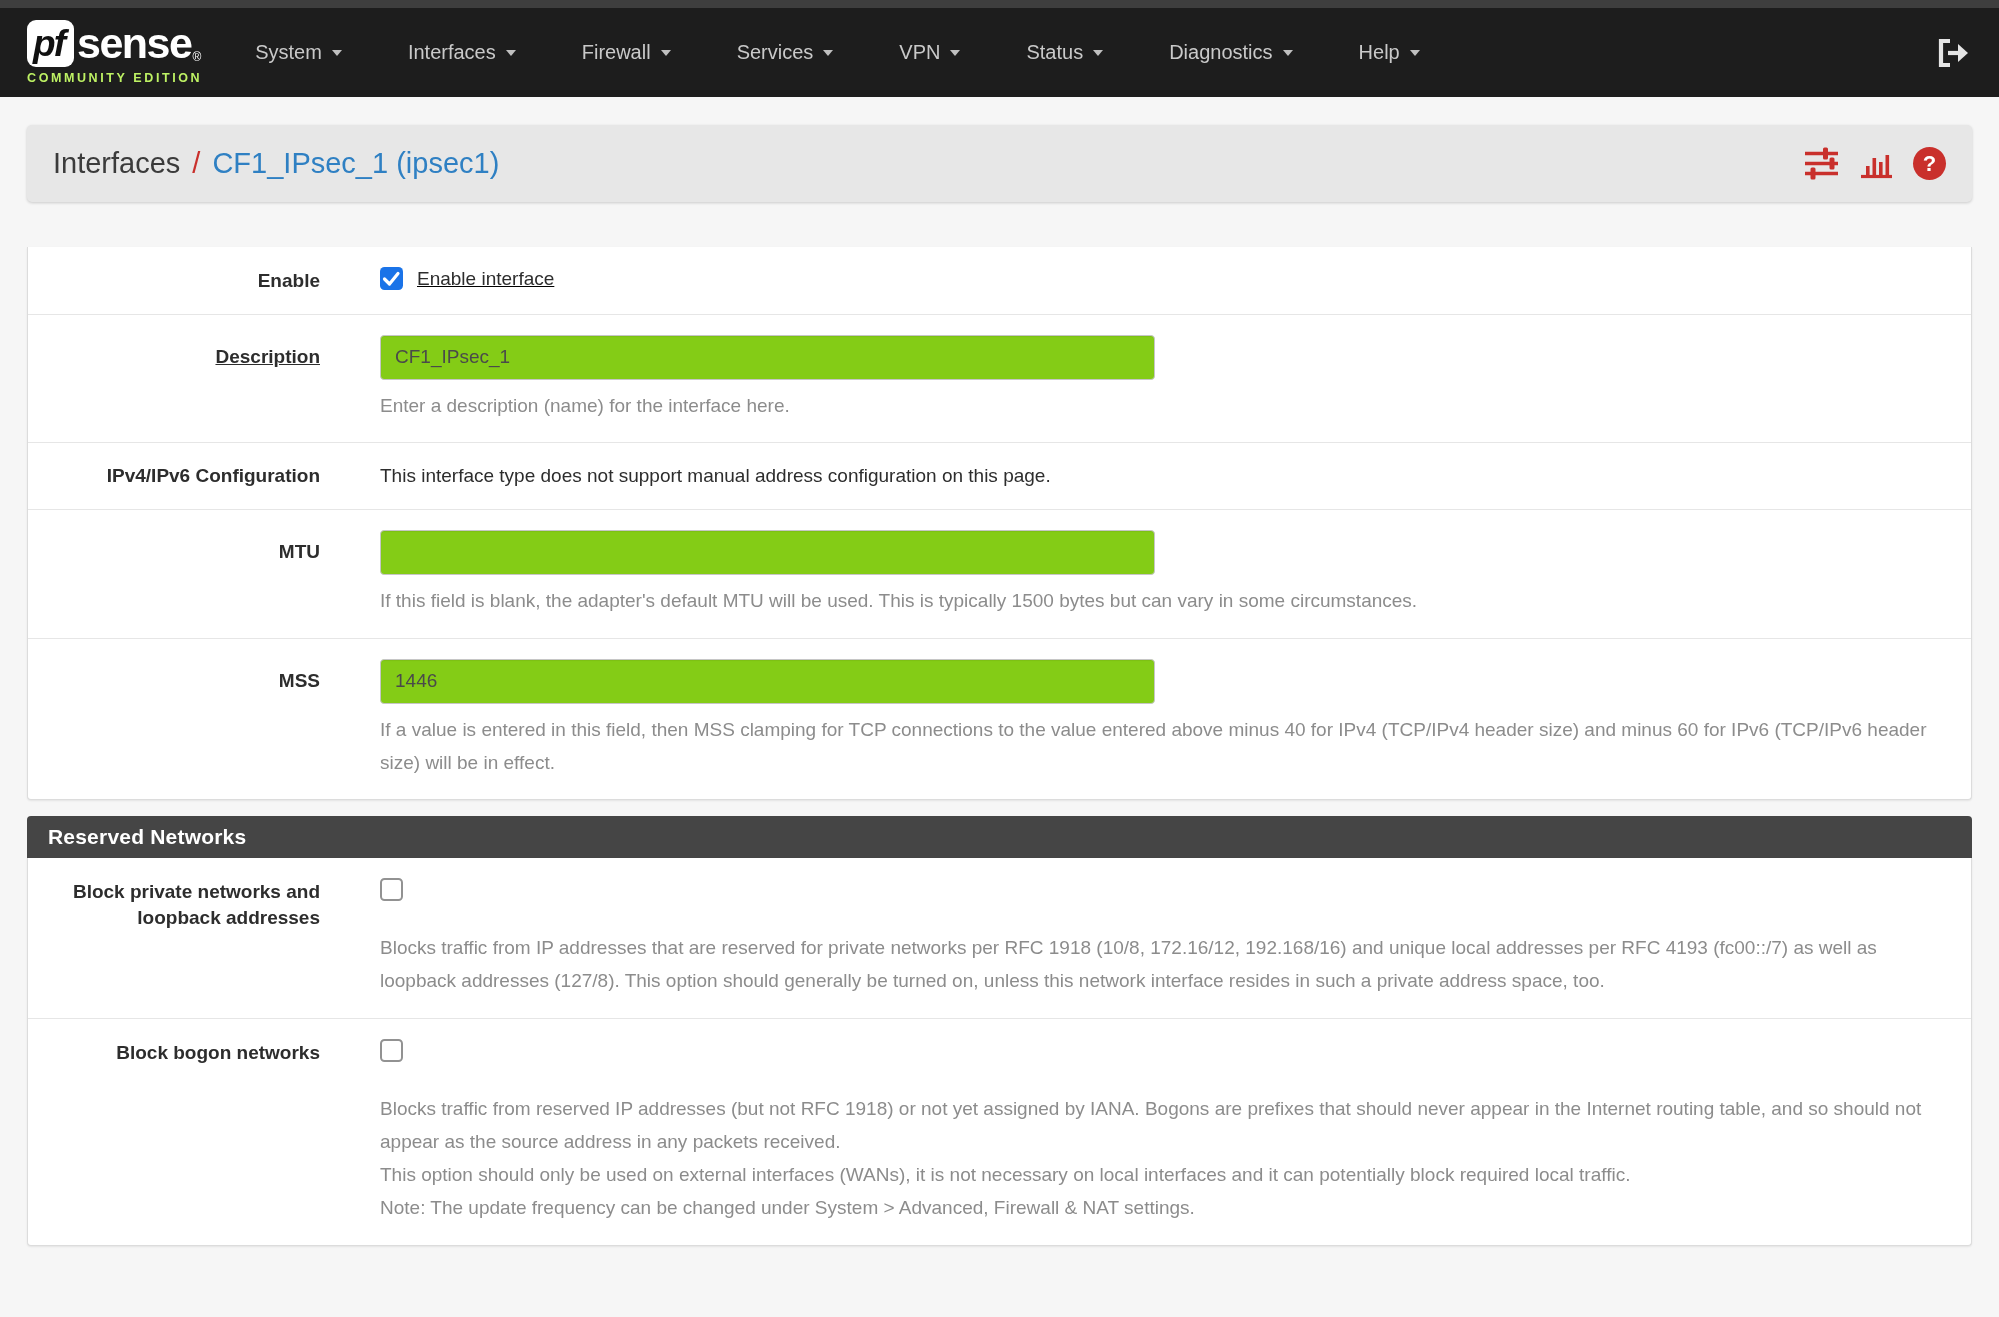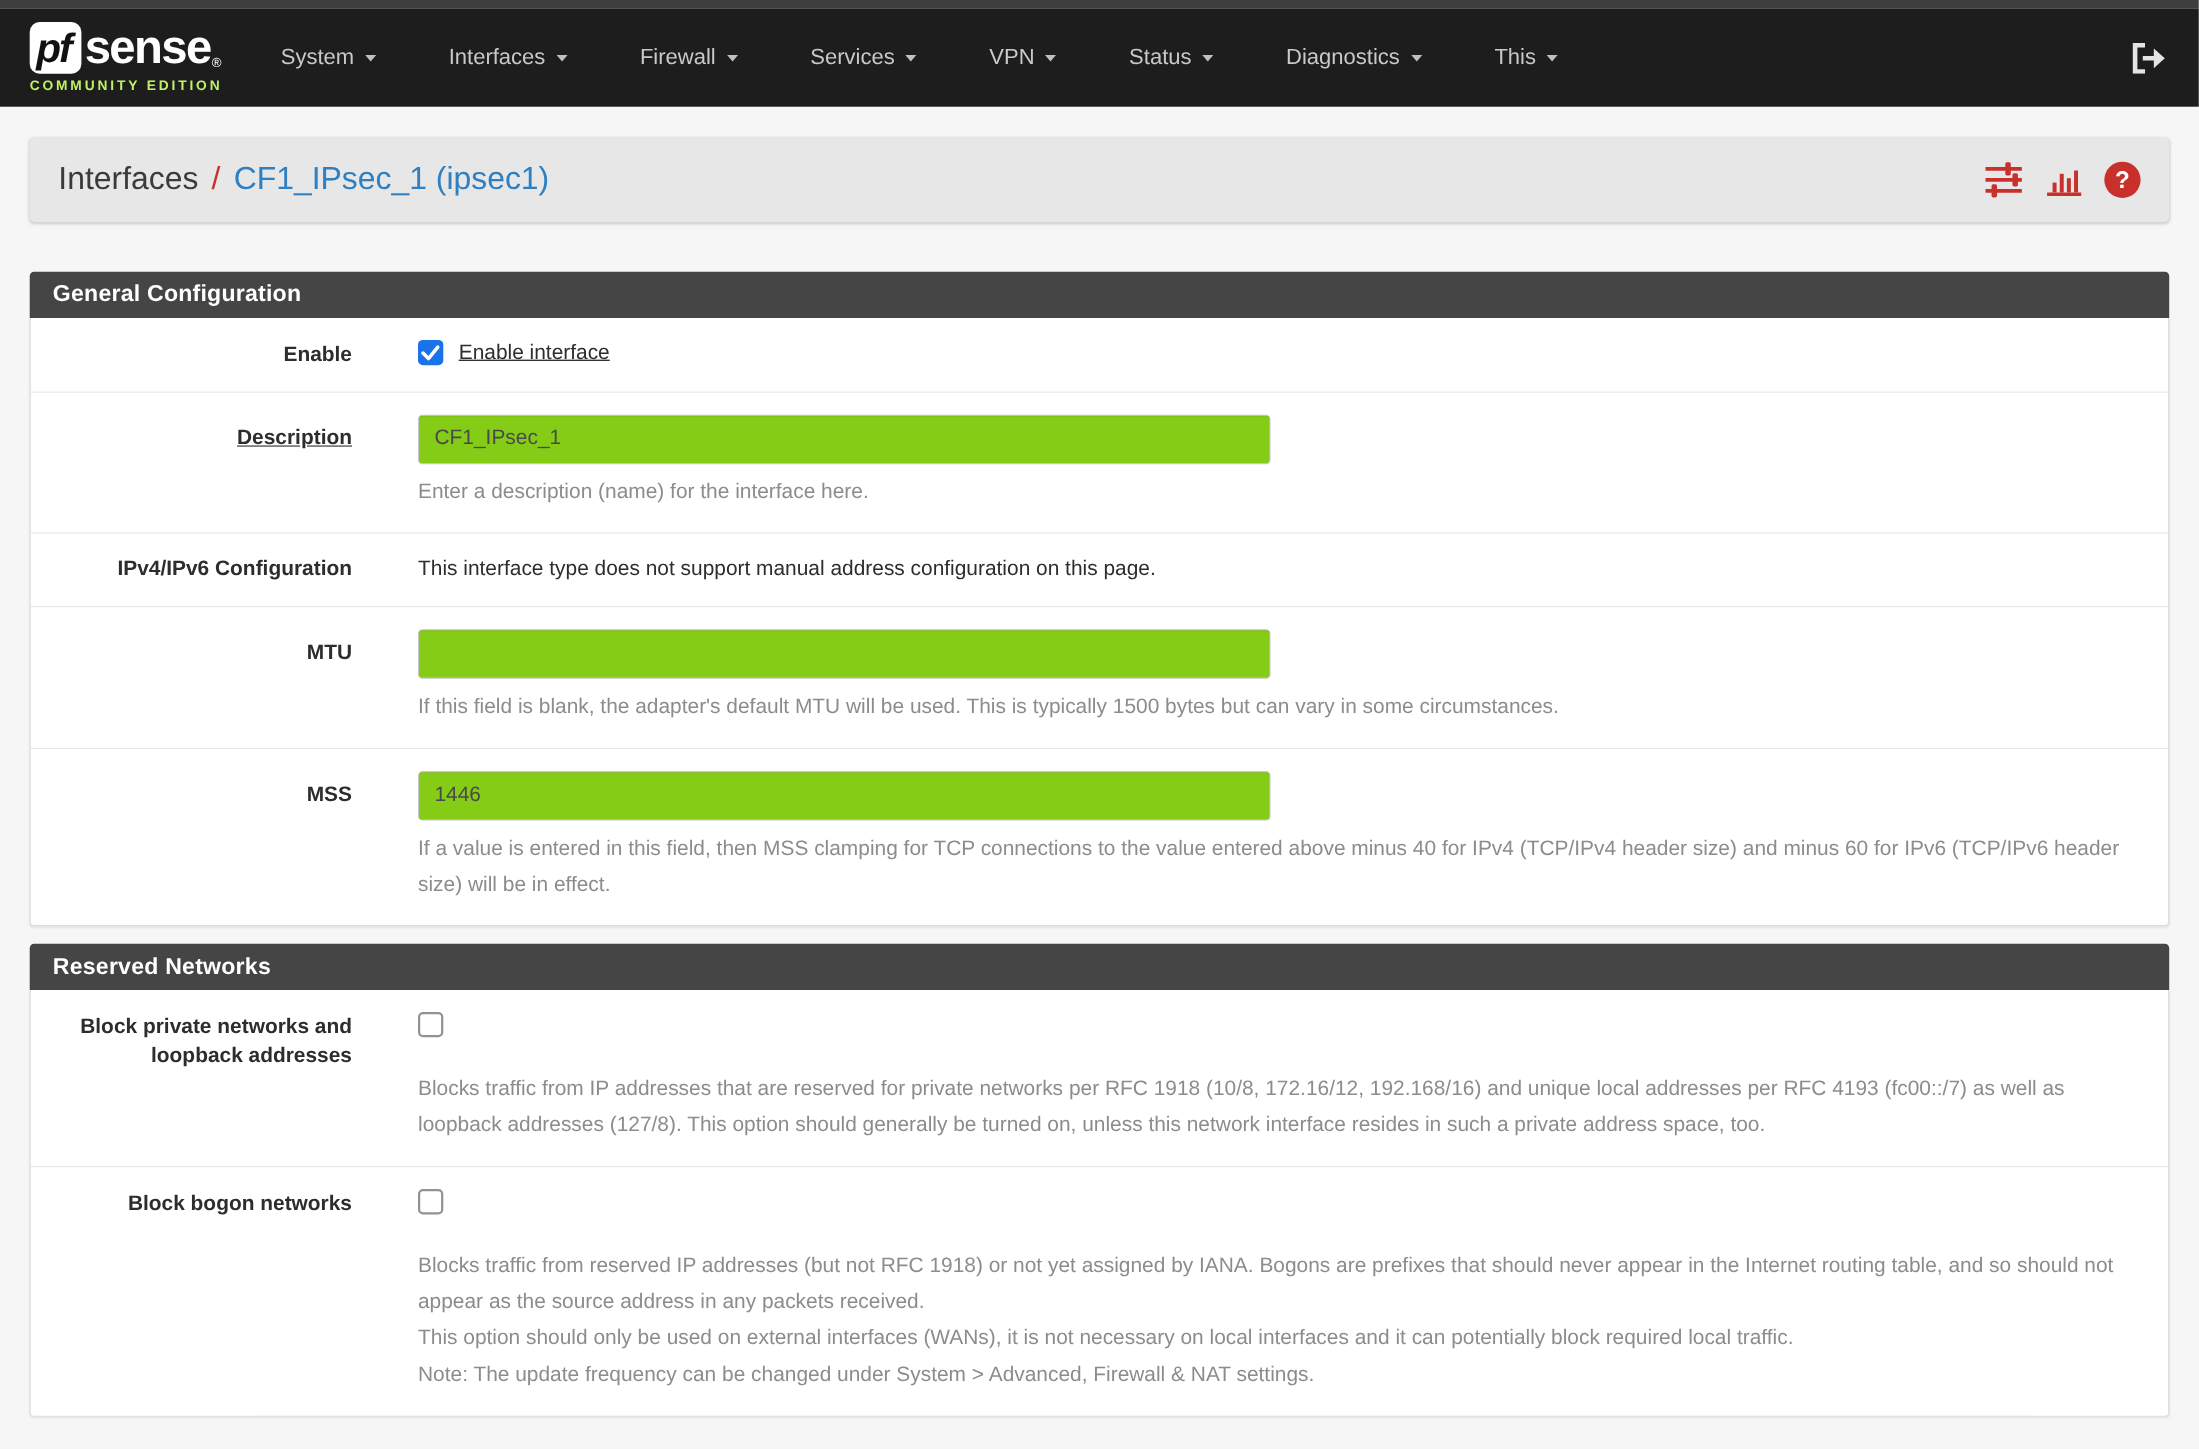--- a/index.html
+++ b/index.html
@@ -97,21 +97,21 @@
         </li>
       <li>
           <span>Status</span>
           <i class="caret"></i>
         </li>
       <li>
           <span>Diagnostics</span>
           <i class="caret"></i>
         </li>
       <li>
-          <span>This</span>
+          <span>Help</span>
           <i class="caret"></i>
         </li>
     </ul>
     <div class="logout">
       <svg width="31" height="28" viewBox="0 0 31 28">
         <path d="M12 2 H3 V26 H12" fill="none" stroke="#e4e4e4" stroke-width="4.2"></path>
         <path d="M10 14 H22" fill="none" stroke="#e4e4e4" stroke-width="4.2"></path>
         <path d="M20 5 L30 14 L20 23 Z" fill="#e4e4e4"></path>
       </svg>
     </div>
@@ -147,21 +147,20 @@
             <rect x="26.5" y="8" width="3.6" height="20"></rect>
           </g>
           <path d="M2 29.5 H33" stroke="#c9302c" stroke-width="3.2"></path>
         </svg>
       </span>
       <span class="q-circle">?</span>
     </div>
   </div>
 
   <section class="panel">
-    <header class="panel-header">General Configuration</header>
     <div class="panel-body">
 
       <div class="form-row check-top">
         <div class="row-label">Enable</div>
         <div class="row-content">
           <div class="check-line">
             <span class="checkbox checked">
               <svg width="23" height="23" viewBox="0 0 23 23">
                   <polyline points="4.5,12 9.5,17 18,6.5" fill="none" stroke="#fff" stroke-width="3.2" stroke-linecap="round" stroke-linejoin="round"></polyline>
                 </svg>

